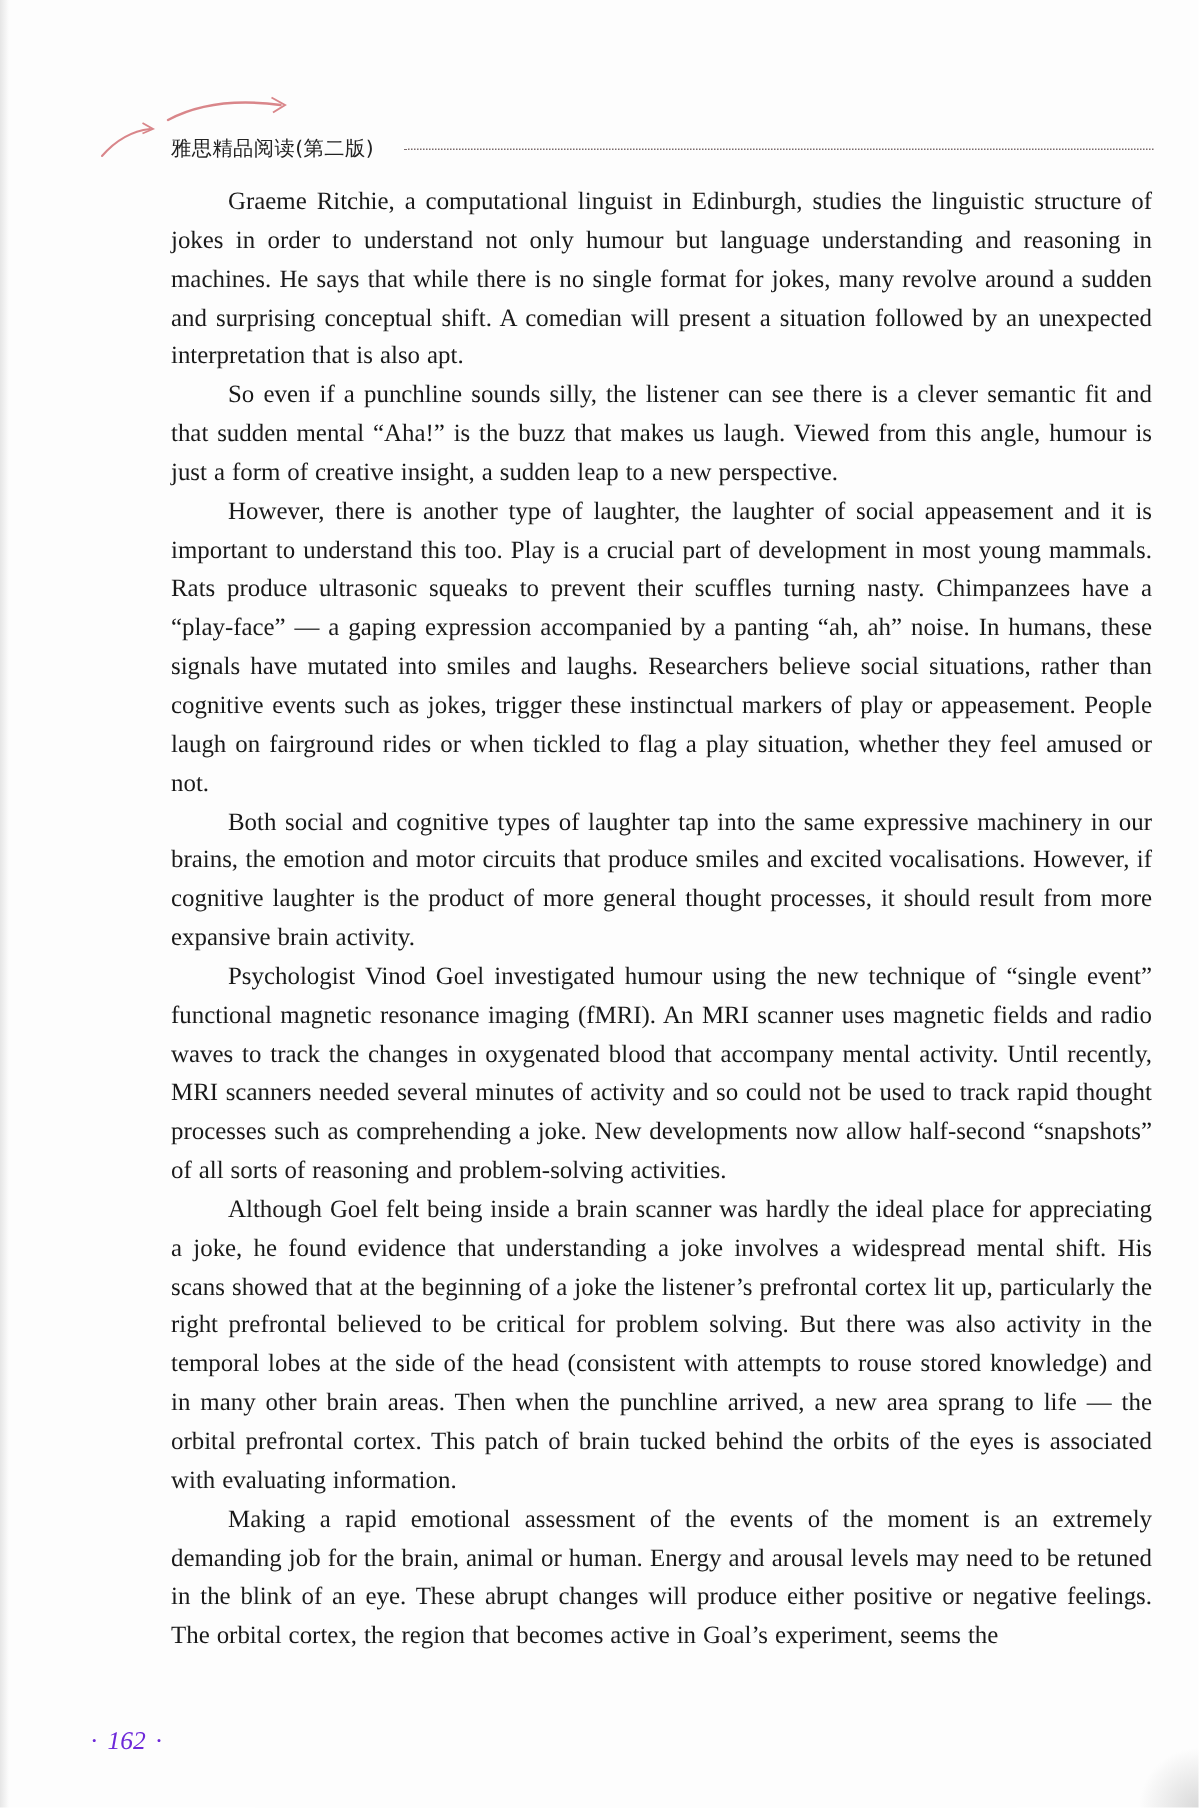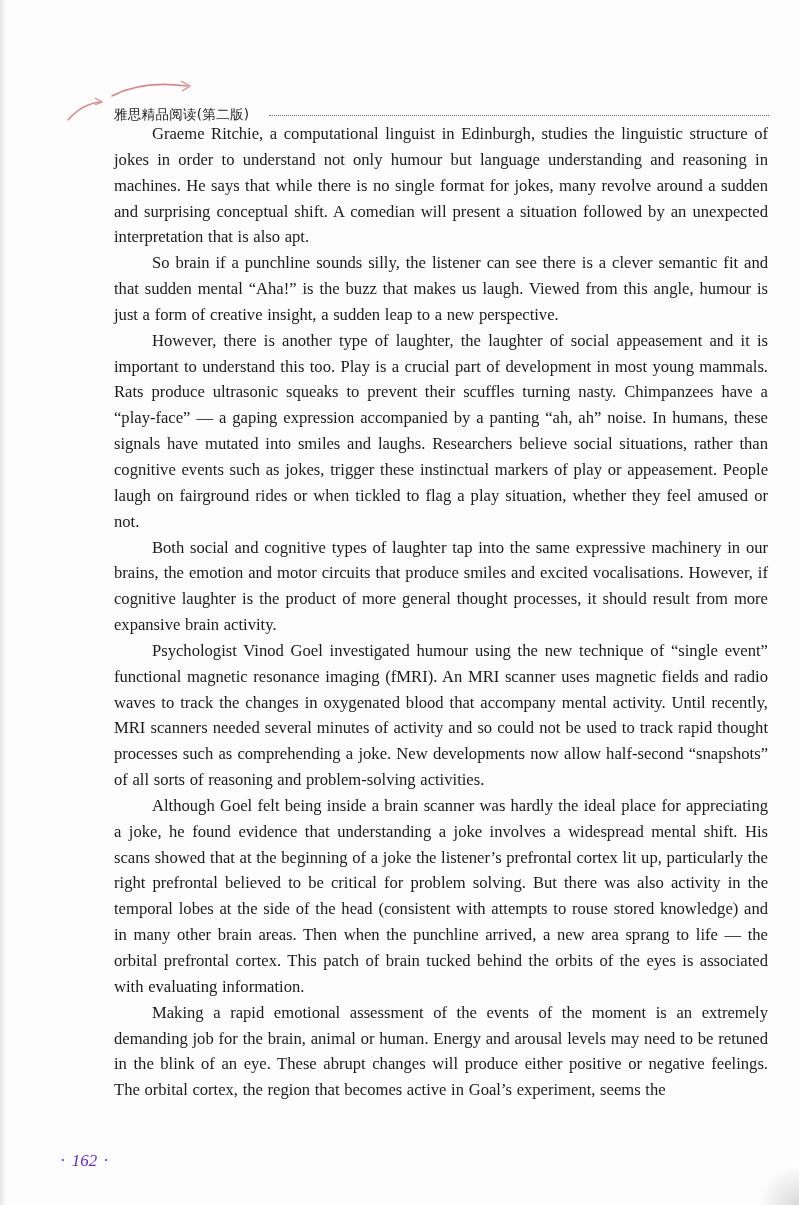--- a/index.html
+++ b/index.html
@@ -24,21 +24,21 @@
     }
     .page-shadow-br {
       position: absolute;
       right: 0; bottom: 0;
       width: 40px; height: 40px;
       background: radial-gradient(circle at 100% 100%, #d9d9d9 0%, rgba(255,255,255,0) 70%);
     }
     .header {
       position: absolute;
       left: 62px;
-      top: 74px;
+      top: 58px;
       width: 710px;
       height: 52px;
     }
     .header-arrows {
       position: absolute;
       left: 0;
       top: 0;
       width: 140px;
       height: 50px;
     }
@@ -101,21 +101,21 @@
     <path d="M33 24 L40 28 L33 31" stroke="#d9868a" stroke-width="1.2" fill="none"></path>
     <path d="M50 22 Q 80 6 125 12" stroke="#d9868a" stroke-width="1.6" fill="none" stroke-linecap="round"></path>
     <path d="M119 7 L128 12 L120 17" stroke="#d9868a" stroke-width="1.3" fill="none"></path>
   </svg>
   <span class="header-title">雅思精品阅读(第二版)</span>
   <div class="header-dots"></div>
 </div>
 
 <div class="content">
   <p class="para">Graeme Ritchie, a computational linguist in Edinburgh, studies the linguistic structure of jokes in order to understand not only humour but language understanding and reasoning in machines. He says that while there is no single format for jokes, many revolve around a sudden and surprising conceptual shift. A comedian will present a situation followed by an unexpected interpretation that is also apt.</p>
-  <p class="para">So brain if a punchline sounds silly, the listener can see there is a clever semantic fit and that sudden mental “Aha!” is the buzz that makes us laugh. Viewed from this angle, humour is just a form of creative insight, a sudden leap to a new perspective.</p>
+  <p class="para">So even if a punchline sounds silly, the listener can see there is a clever semantic fit and that sudden mental “Aha!” is the buzz that makes us laugh. Viewed from this angle, humour is just a form of creative insight, a sudden leap to a new perspective.</p>
   <p class="para">However, there is another type of laughter, the laughter of social appeasement and it is important to understand this too. Play is a crucial part of development in most young mammals. Rats produce ultrasonic squeaks to prevent their scuffles turning nasty. Chimpanzees have a “play-face” — a gaping expression accompanied by a panting “ah, ah” noise. In humans, these signals have mutated into smiles and laughs. Researchers believe social situations, rather than cognitive events such as jokes, trigger these instinctual markers of play or appeasement. People laugh on fairground rides or when tickled to flag a play situation, whether they feel amused or not.</p>
   <p class="para">Both social and cognitive types of laughter tap into the same expressive machinery in our brains, the emotion and motor circuits that produce smiles and excited vocalisations. However, if cognitive laughter is the product of more general thought processes, it should result from more expansive brain activity.</p>
   <p class="para">Psychologist Vinod Goel investigated humour using the new technique of “single event” functional magnetic resonance imaging (fMRI). An MRI scanner uses magnetic fields and radio waves to track the changes in oxygenated blood that accompany mental activity. Until recently, MRI scanners needed several minutes of activity and so could not be used to track rapid thought processes such as comprehending a joke. New developments now allow half-second “snapshots” of all sorts of reasoning and problem-solving activities.</p>
   <p class="para">Although Goel felt being inside a brain scanner was hardly the ideal place for appreciating a joke, he found evidence that understanding a joke involves a widespread mental shift. His scans showed that at the beginning of a joke the listener’s prefrontal cortex lit up, particularly the right prefrontal believed to be critical for problem solving. But there was also activity in the temporal lobes at the side of the head (consistent with attempts to rouse stored knowledge) and in many other brain areas. Then when the punchline arrived, a new area sprang to life — the orbital prefrontal cortex. This patch of brain tucked behind the orbits of the eyes is associated with evaluating information.</p>
   <p class="para">Making a rapid emotional assessment of the events of the moment is an extremely demanding job for the brain, animal or human. Energy and arousal levels may need to be retuned in the blink of an eye. These abrupt changes will produce either positive or negative feelings. The orbital cortex, the region that becomes active in Goal’s experiment, seems the</p>
 </div>
 
 <div class="page-number">
   <span>·</span><span class="num">162</span><span>·</span>
 </div>

